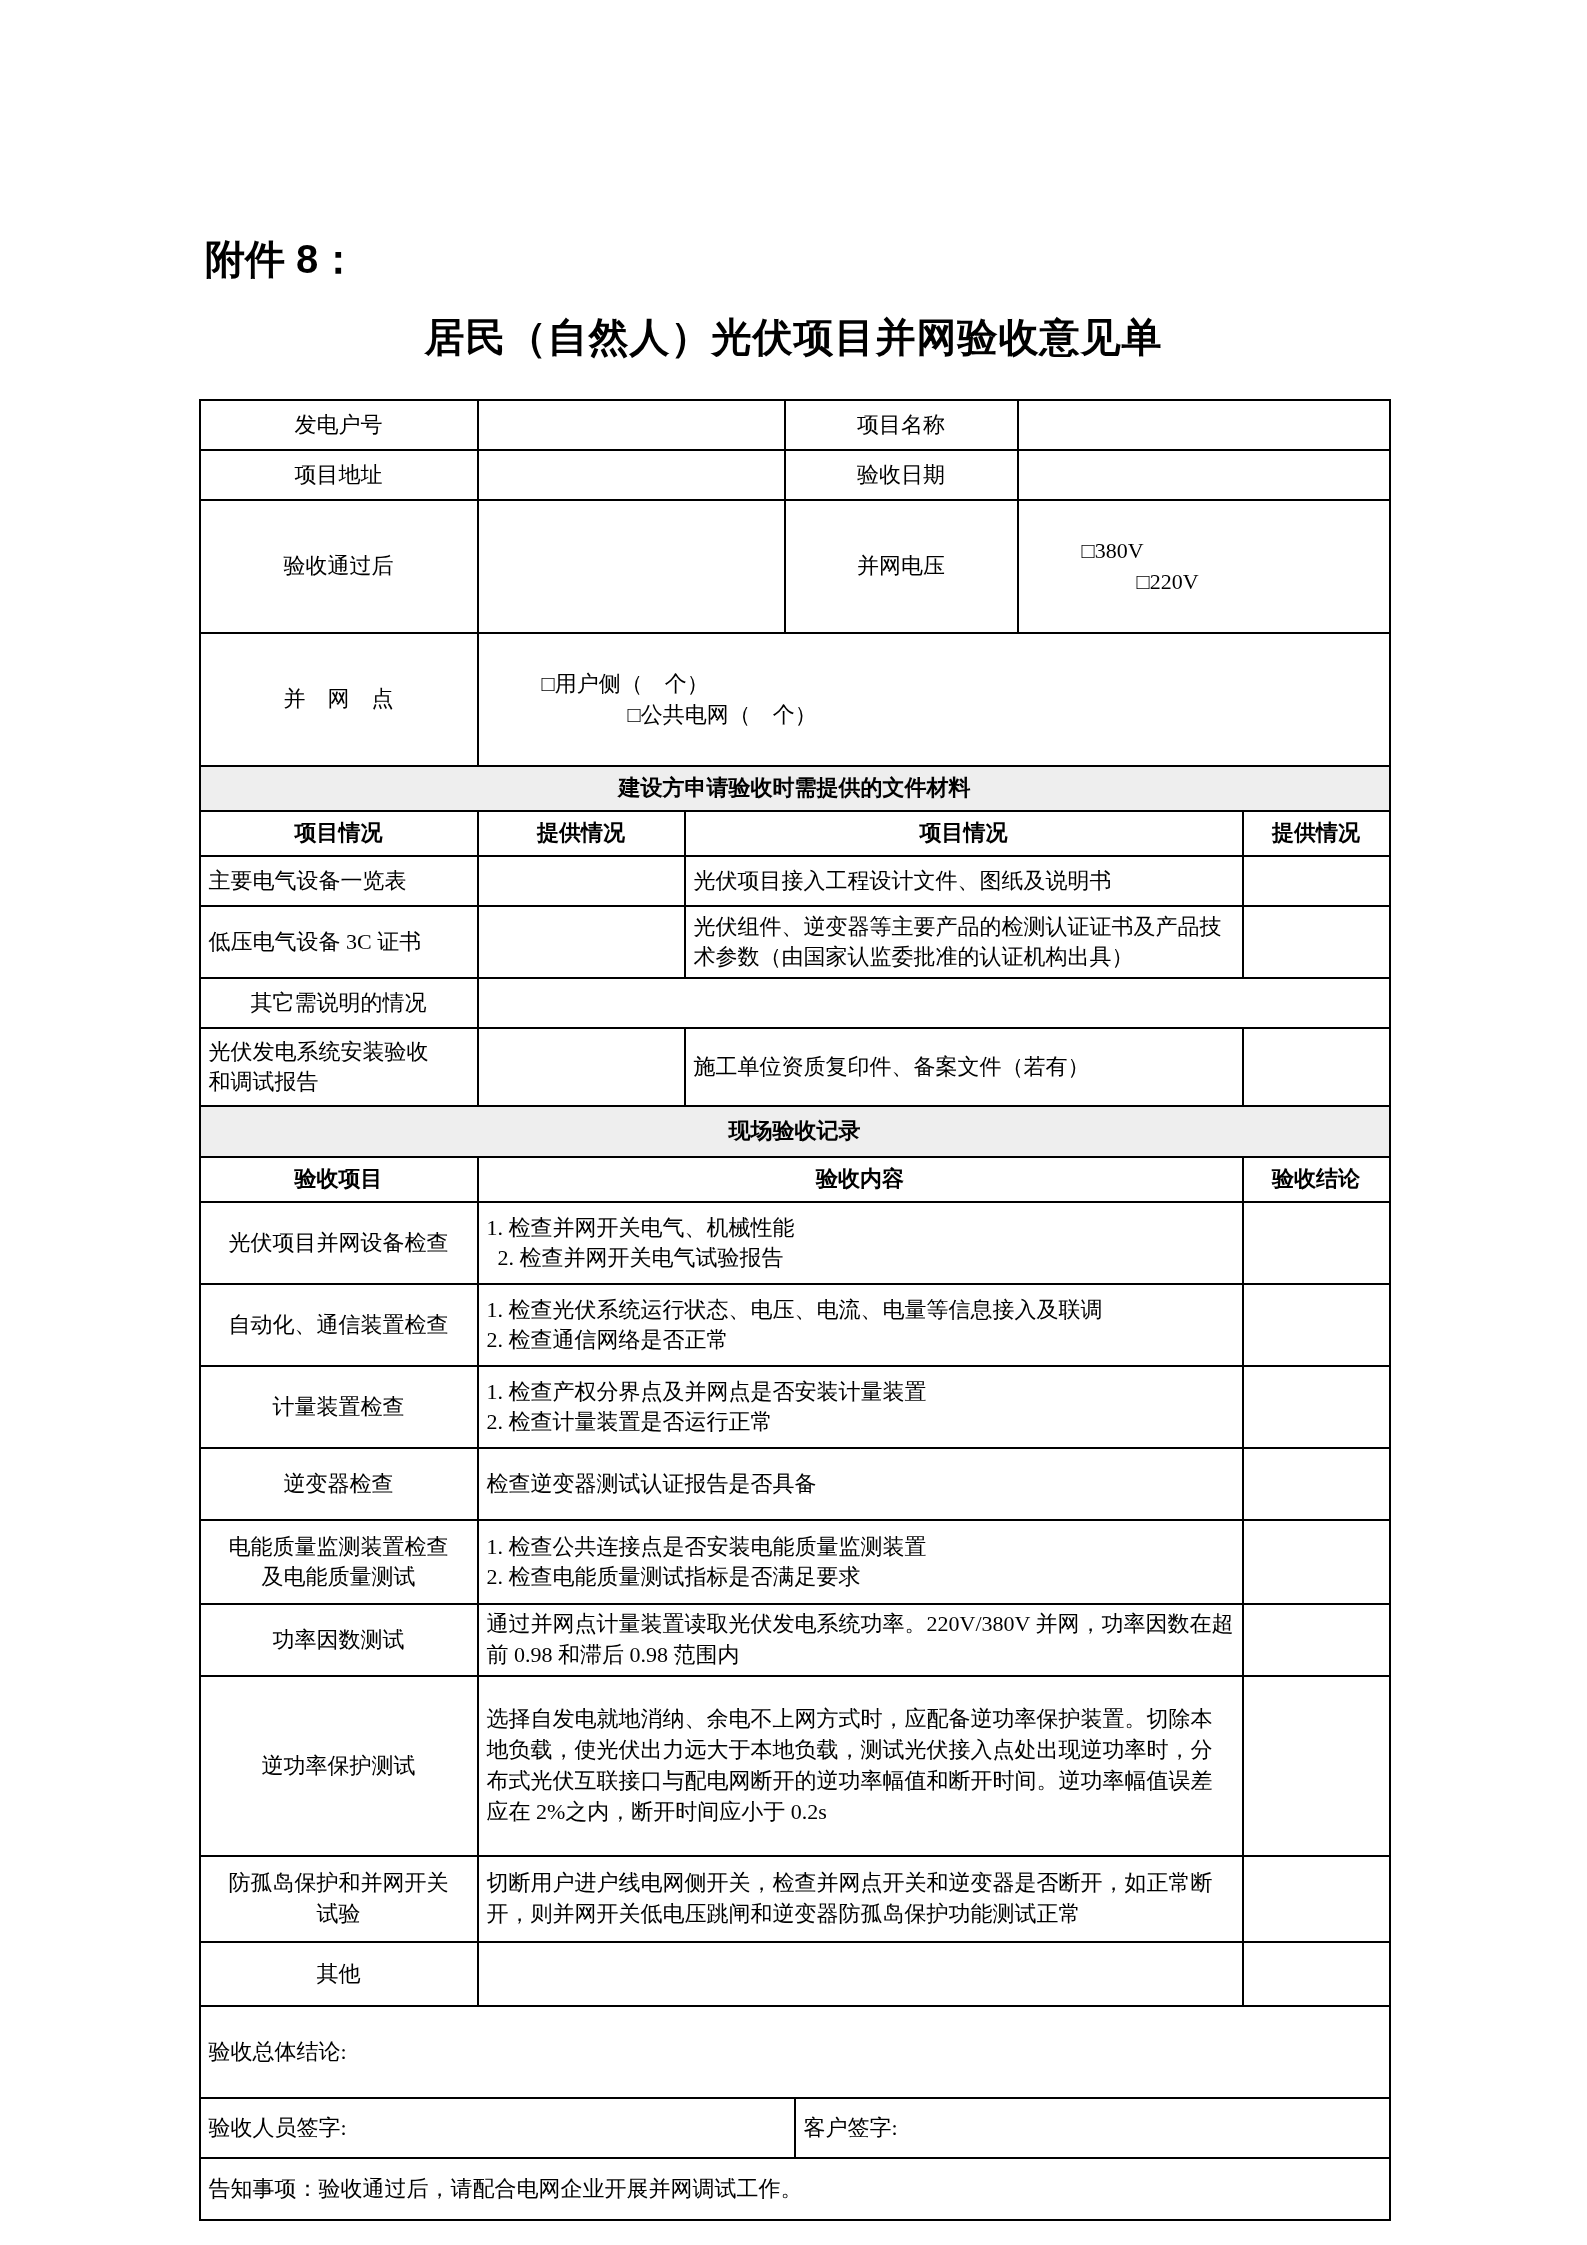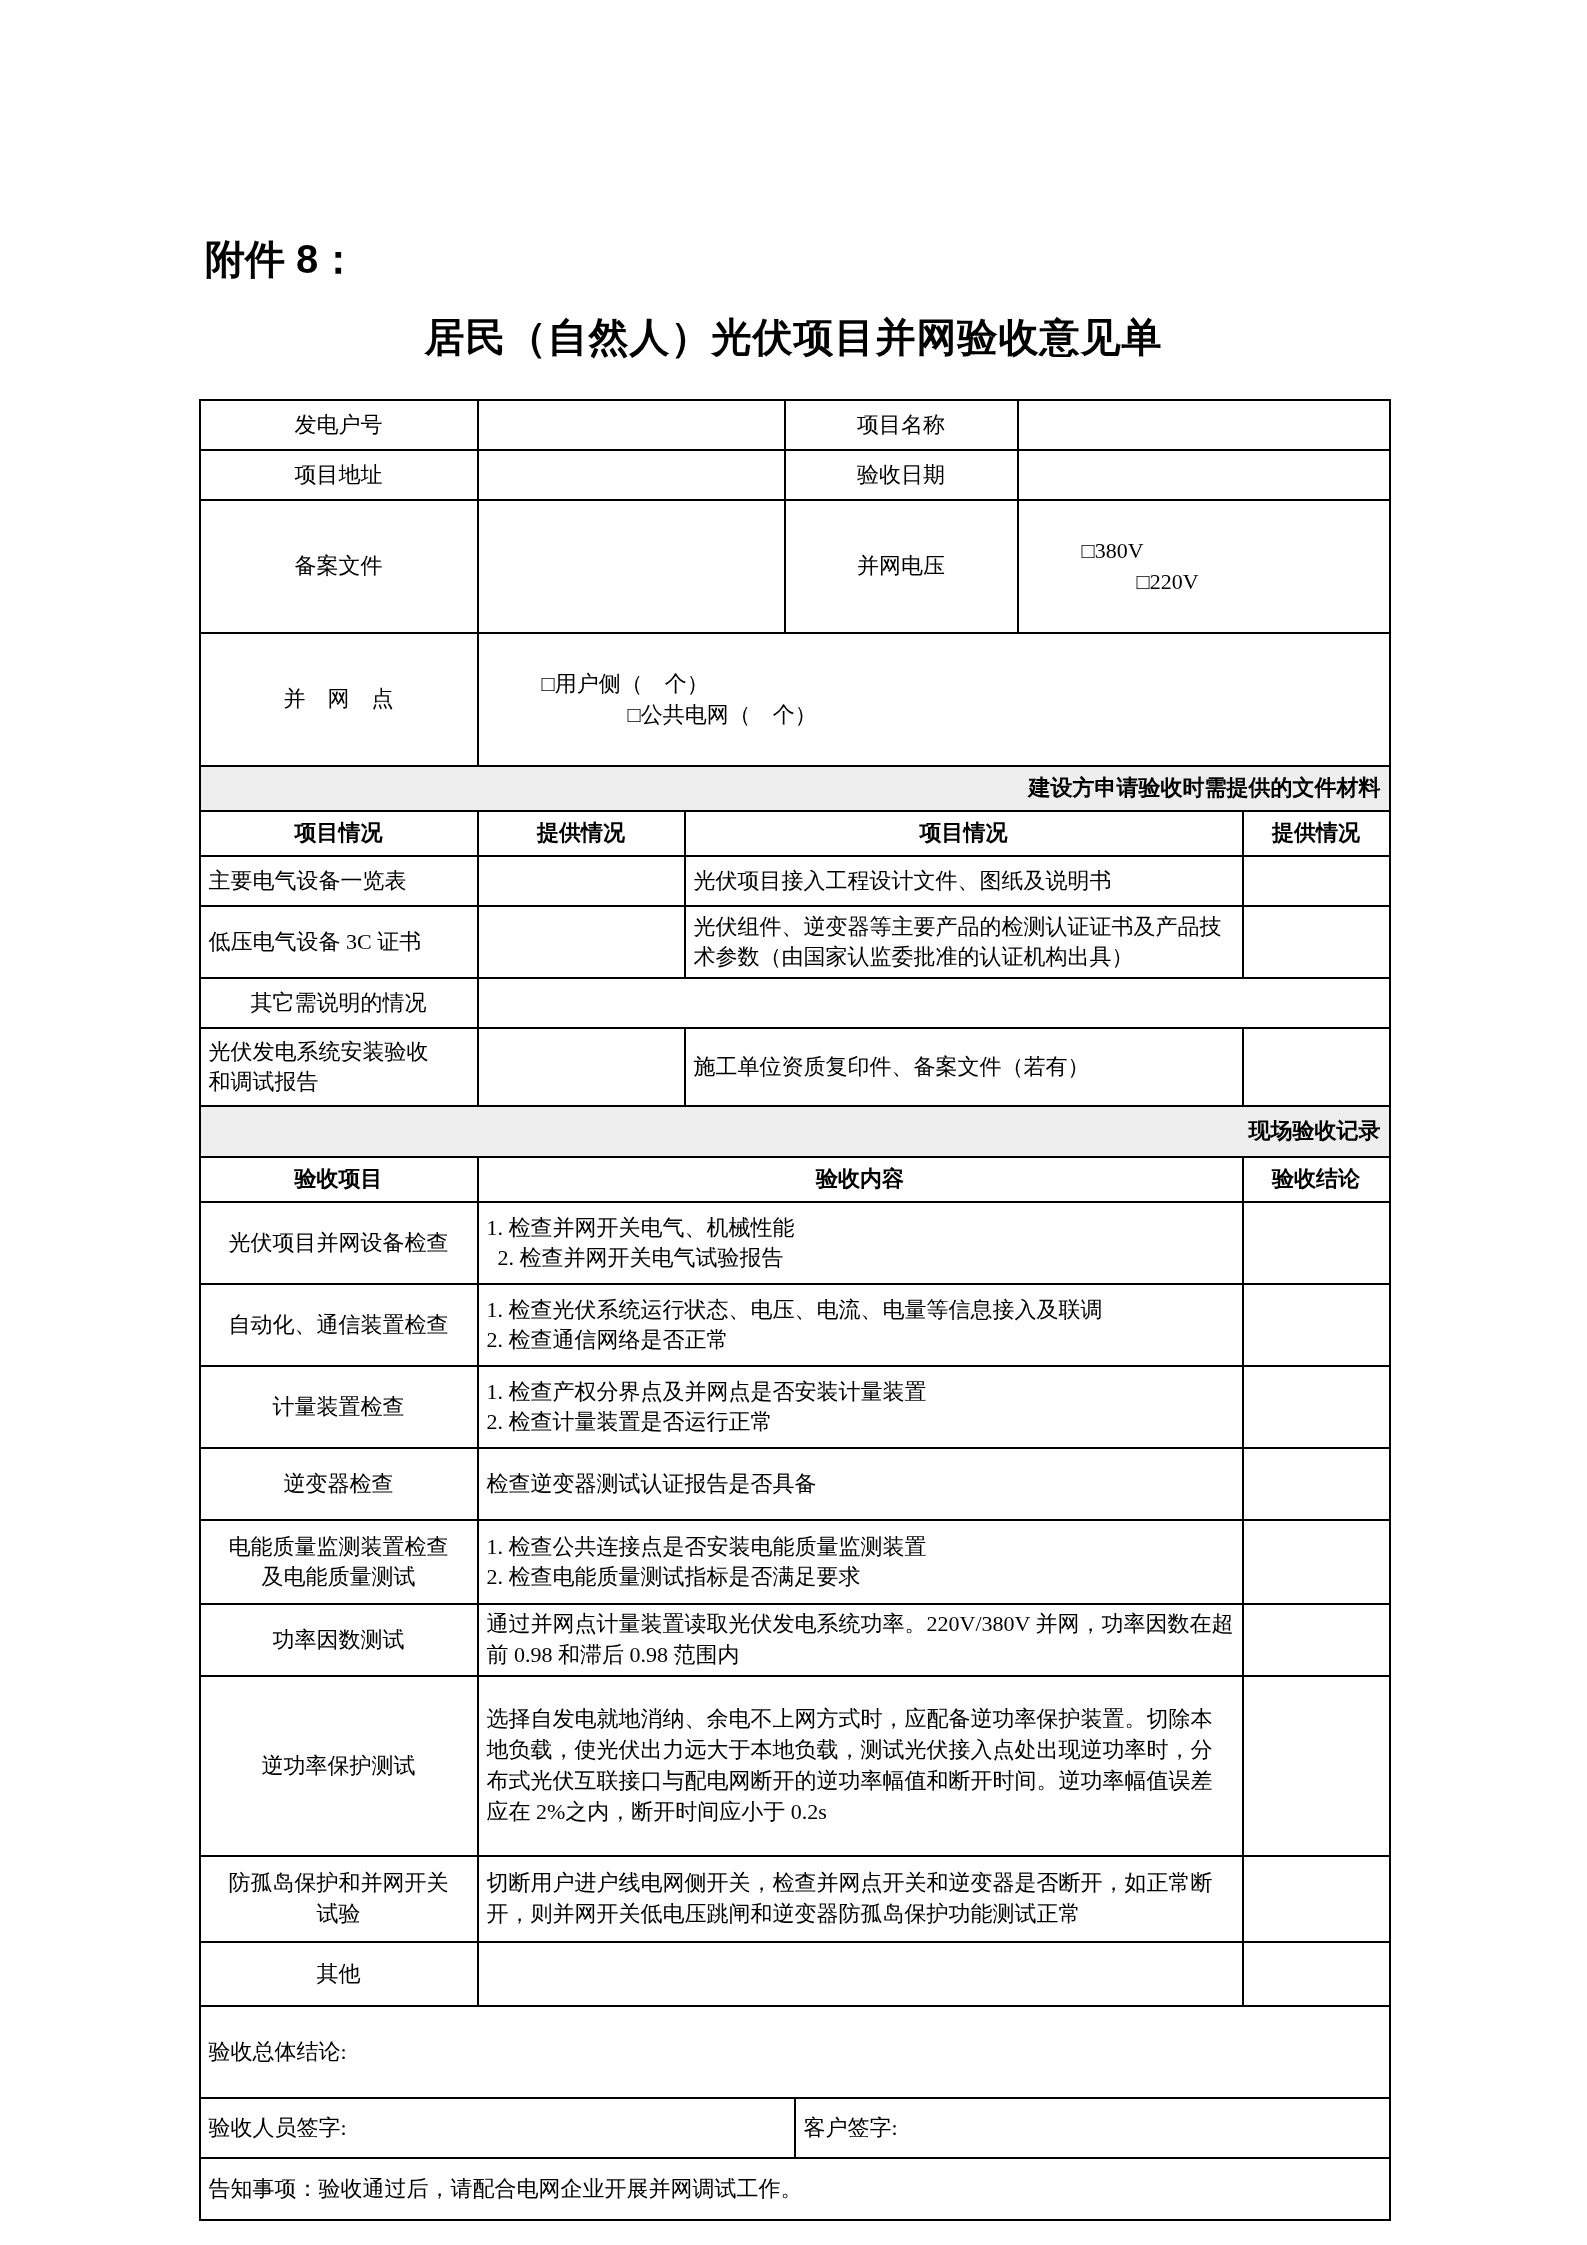--- a/index.html
+++ b/index.html
@@ -54,21 +54,21 @@
     word-break: break-all;
     overflow: hidden;
   }
   .lbl      { text-align: center; }
   .leftcell { text-align: left; }
   .sechead {
     background: #eeeeee;
     font-family: "Liberation Sans", "DejaVu Sans", sans-serif;
     font-weight: bold;
     font-size: 23px;
-    text-align: right;
+    text-align: center;
   }
   tr.hdr td {
     font-family: "Liberation Sans", "DejaVu Sans", sans-serif;
     font-weight: bold;
     text-align: center;
   }
   .opt { display: inline-block; }
   .gap-m { margin-left: 55px; }
   .gap-l { margin-left: 86px; }
 </style>
@@ -97,21 +97,21 @@
         <td class="lbl">项目名称</td>
         <td></td>
       </tr>
       <tr style="height:50px">
         <td class="lbl">项目地址</td>
         <td></td>
         <td class="lbl">验收日期</td>
         <td></td>
       </tr>
       <tr style="height:50px">
-        <td class="lbl">备案文件</td>
+        <td class="lbl">验收通过后</td>
         <td></td>
         <td class="lbl">并网电压</td>
         <td class="leftcell">
           <span class="opt">□380V</span>
           <span class="opt gap-m">□220V</span>
         </td>
       </tr>
       <tr style="height:50px">
         <td class="lbl">并　网　点</td>
         <td class="leftcell" colspan="3">

